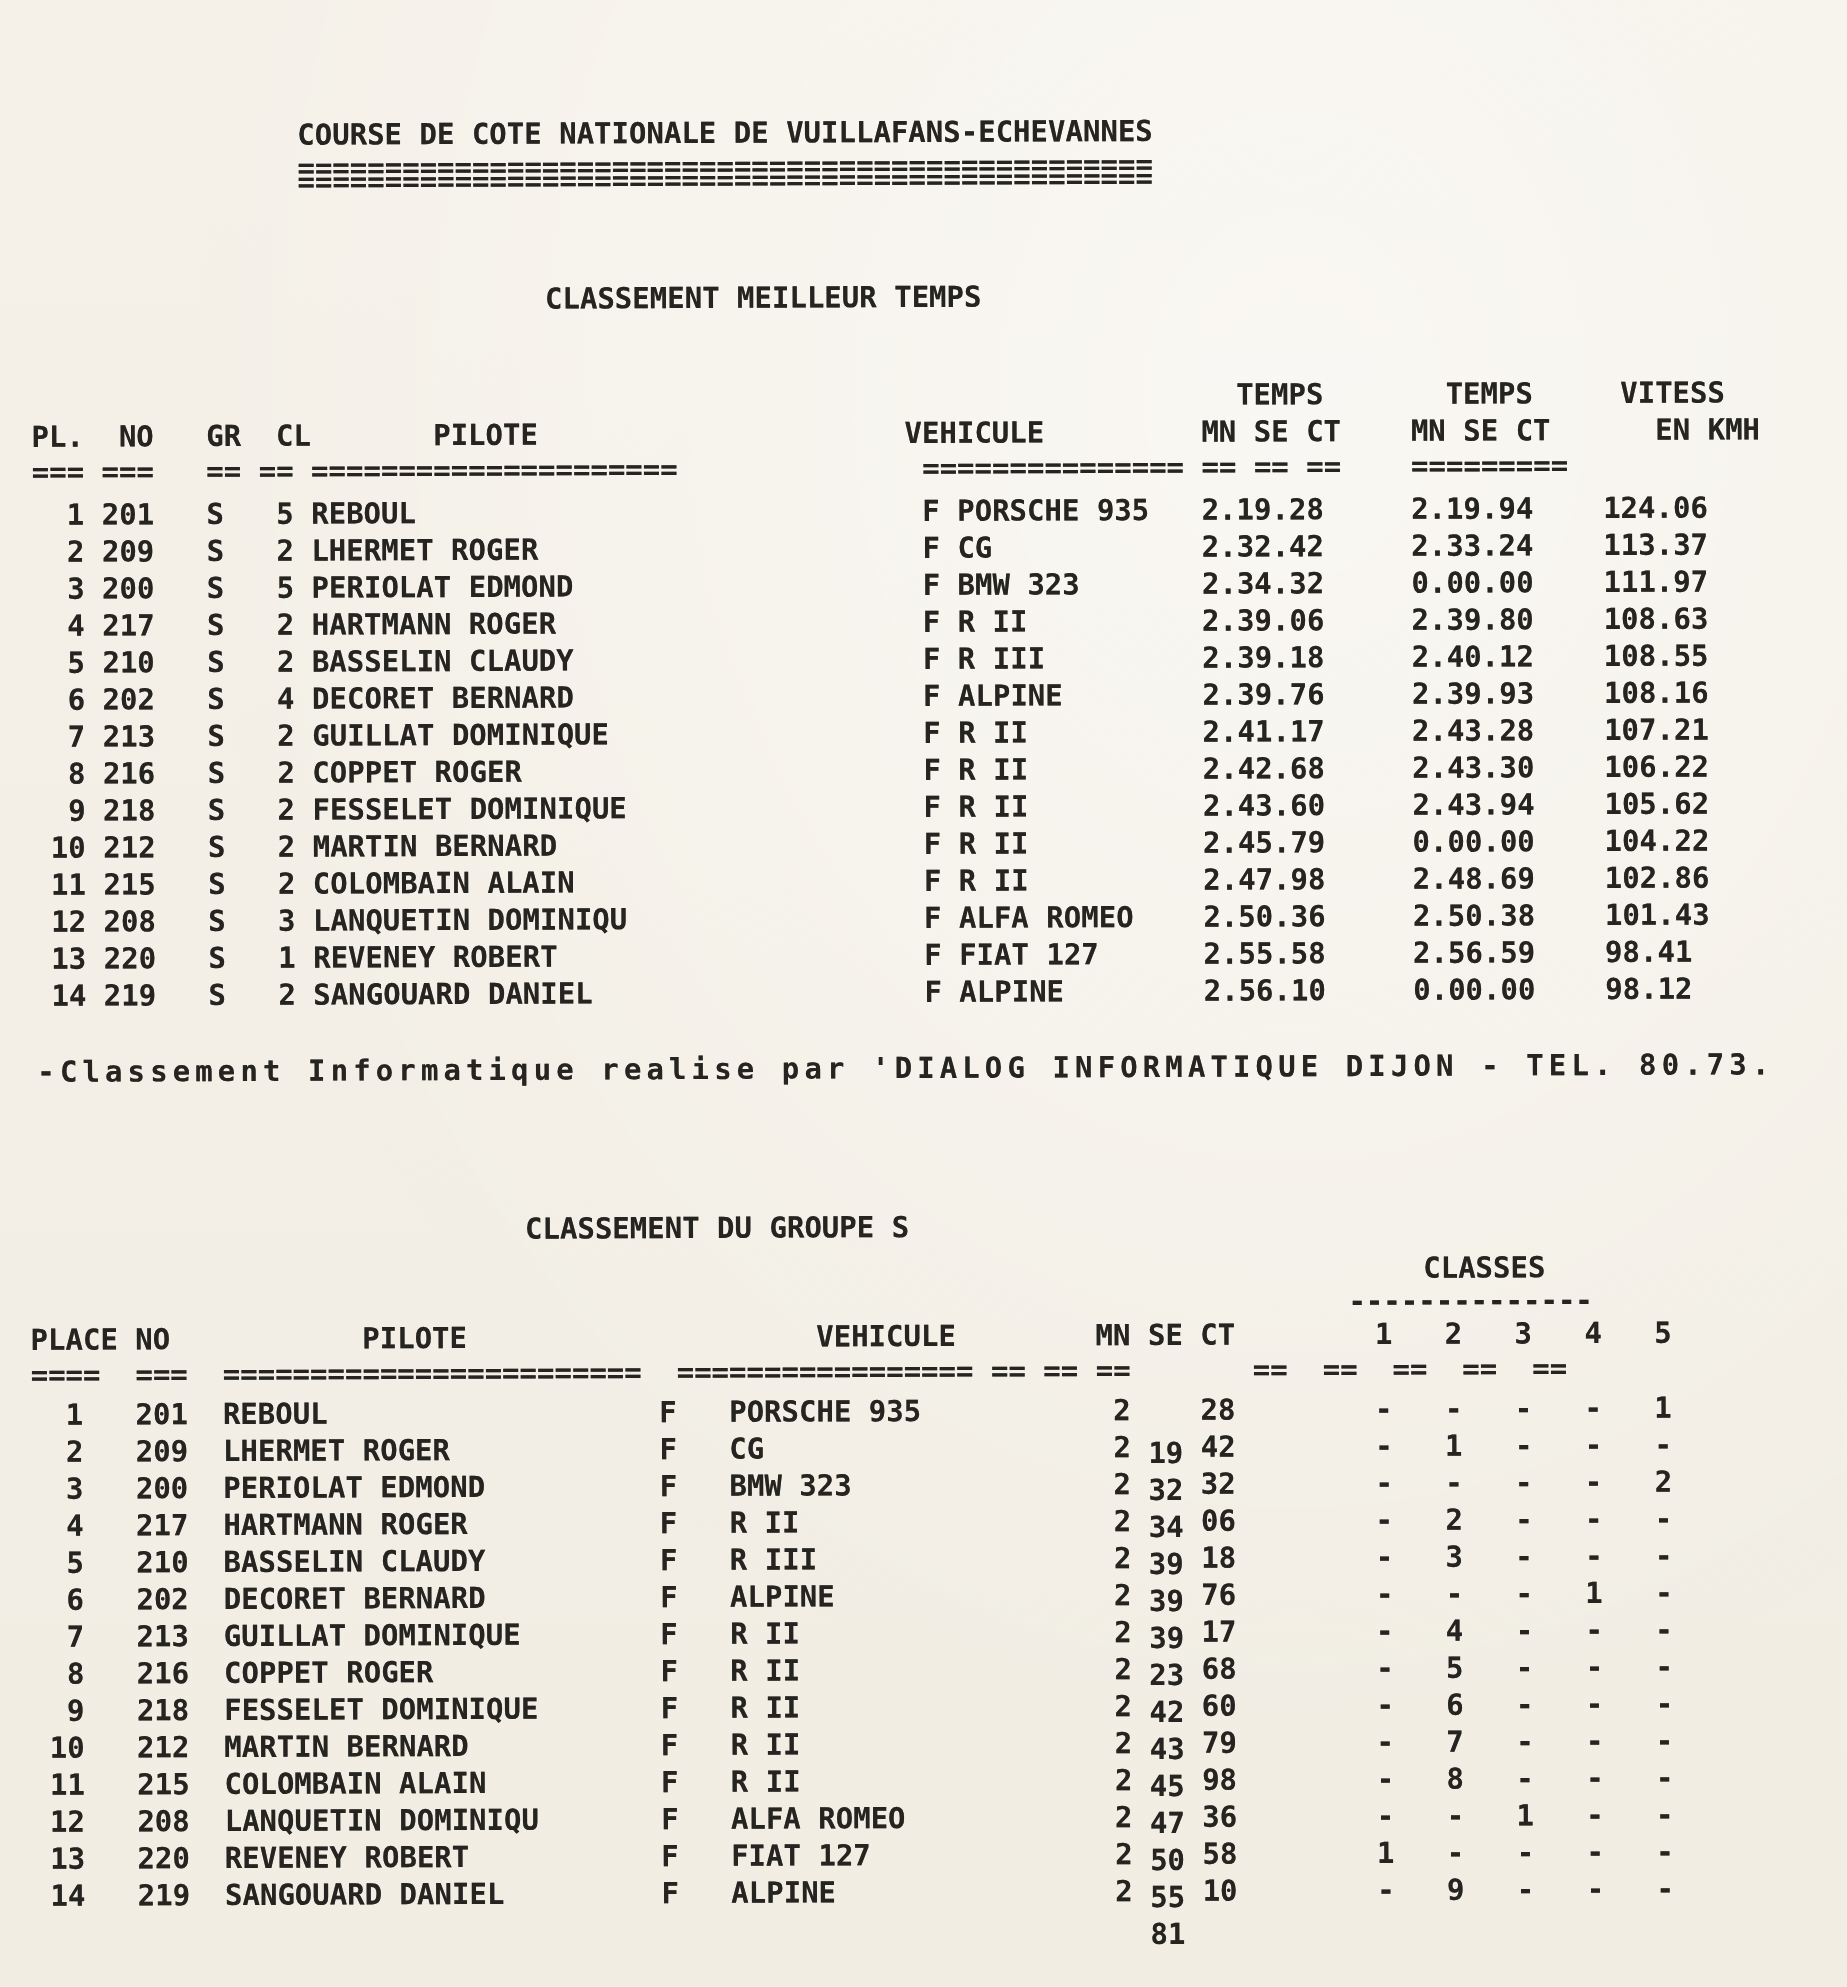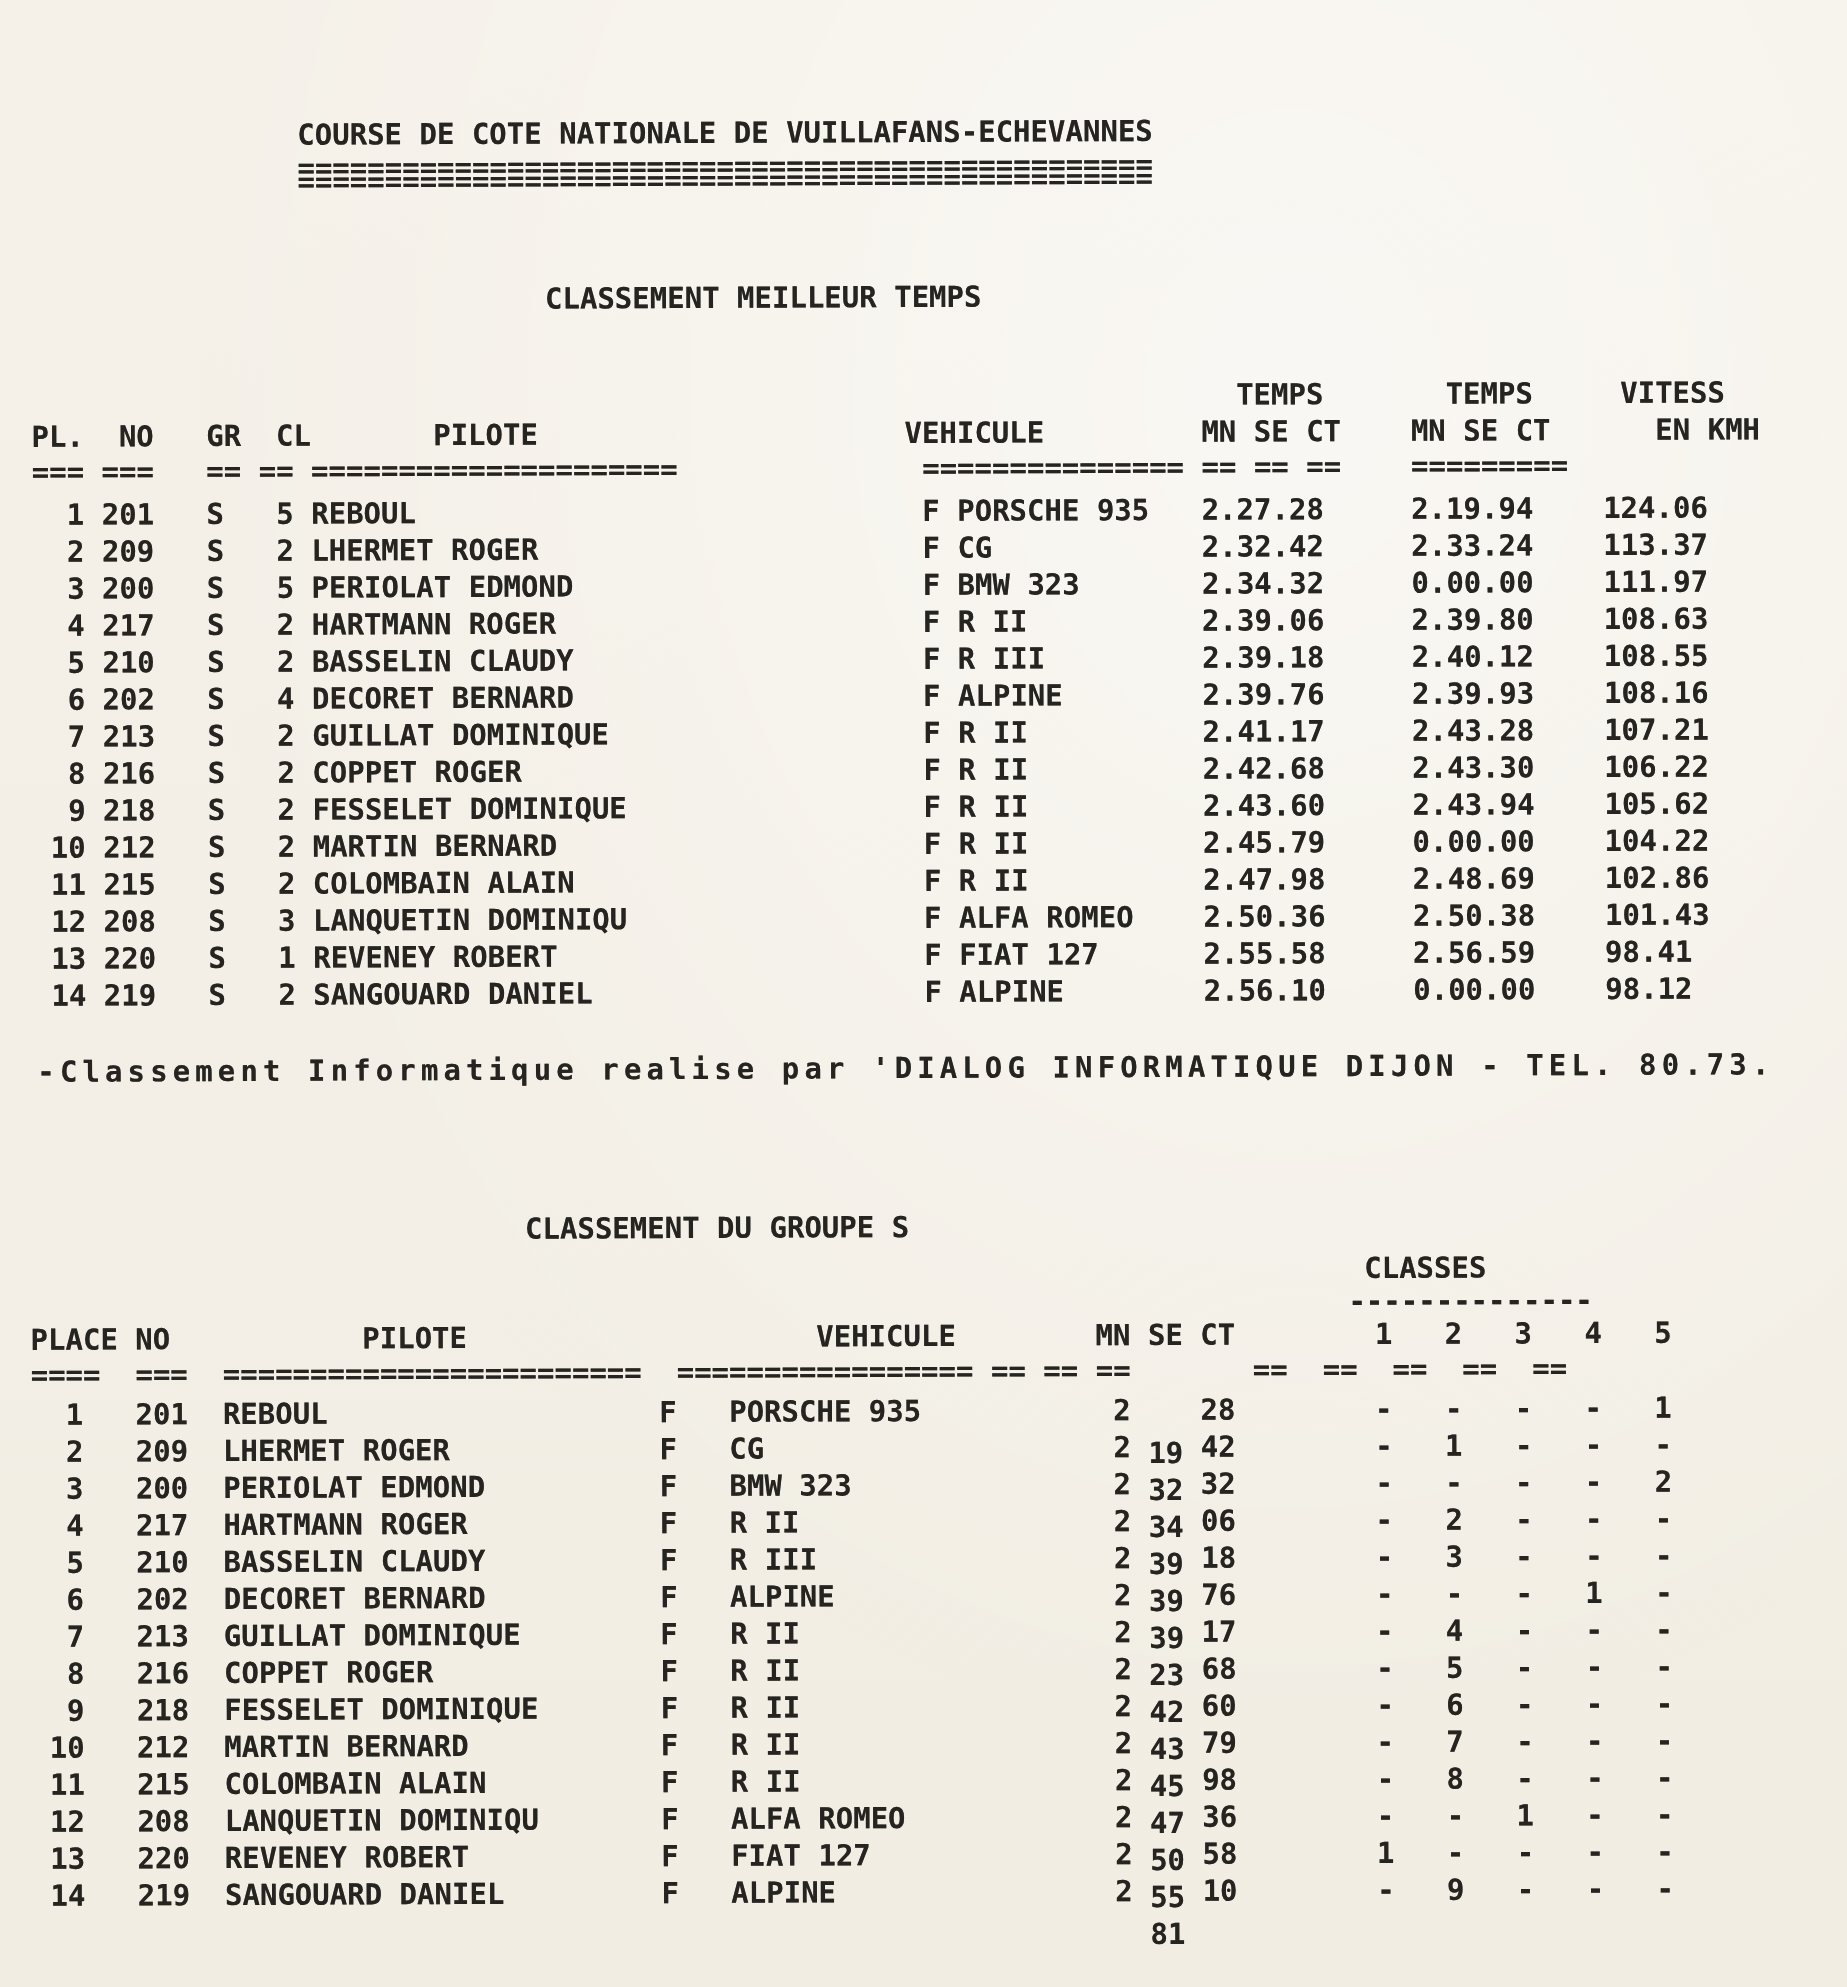--- a/index.html
+++ b/index.html
@@ -60,21 +60,21 @@
   <div class="rows t1 ink" style="left:34px;top:493px;">
 
   <div class="trow">
       <span class="pl">1</span>
       <span class="no">201</span>
       <span class="gr">S</span>
       <span class="cl">5</span>
       <span class="pi">REBOUL</span>
       <span class="f">F</span>
       <span class="ve">PORSCHE 935</span>
-      <span class="ta">2.27.28</span>
+      <span class="ta">2.19.28</span>
       <span class="tb">2.19.94</span>
       <span class="km">124.06</span>
     </div>
       <div class="trow">
       <span class="pl">2</span>
       <span class="no">209</span>
       <span class="gr">S</span>
       <span class="cl">2</span>
       <span class="pi">LHERMET ROGER</span>
       <span class="f">F</span>
@@ -225,21 +225,21 @@
       <span class="ve">ALPINE</span>
       <span class="ta">2.56.10</span>
       <span class="tb">0.00.00</span>
       <span class="km">98.12</span>
     </div>
     </div>
 
   <div class="line ink footer-line" style="left:37px;top:1052px;">-Classement Informatique realise par 'DIALOG INFORMATIQUE DIJON - TEL. 80.73.</div>
 
   <div class="line ink" style="left:524px;top:1211px;">CLASSEMENT DU GROUPE S</div>
-  <div class="line ink" style="left:1363px;top:1254px;">CLASSES</div>
+  <div class="line ink" style="left:1422px;top:1254px;">CLASSES</div>
   <div class="line ink" style="left:1347px;top:1287px;">--------------</div>
 
   <div class="line ink" style="left:29px;top:1320px;">PLACE NO           PILOTE                    VEHICULE        MN SE CT        1   2   3   4   5</div>
   <div class="line ink" style="left:29px;top:1355px;">====  ===  ========================  ================= == == ==       ==  ==  ==  ==  ==</div>
 
   <div class="rows t2 ink" style="left:29px;top:1393px;">
 
   <div class="trow">
       <span class="pl">1</span>
       <span class="no">201</span>

